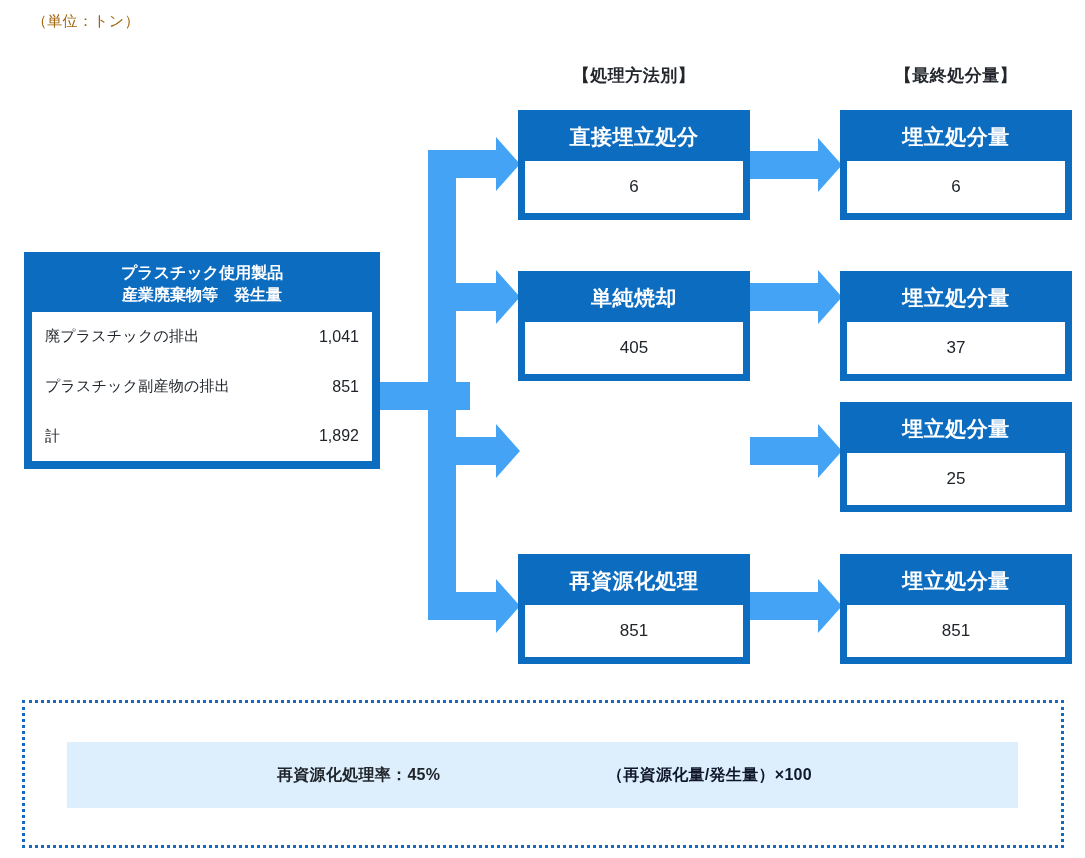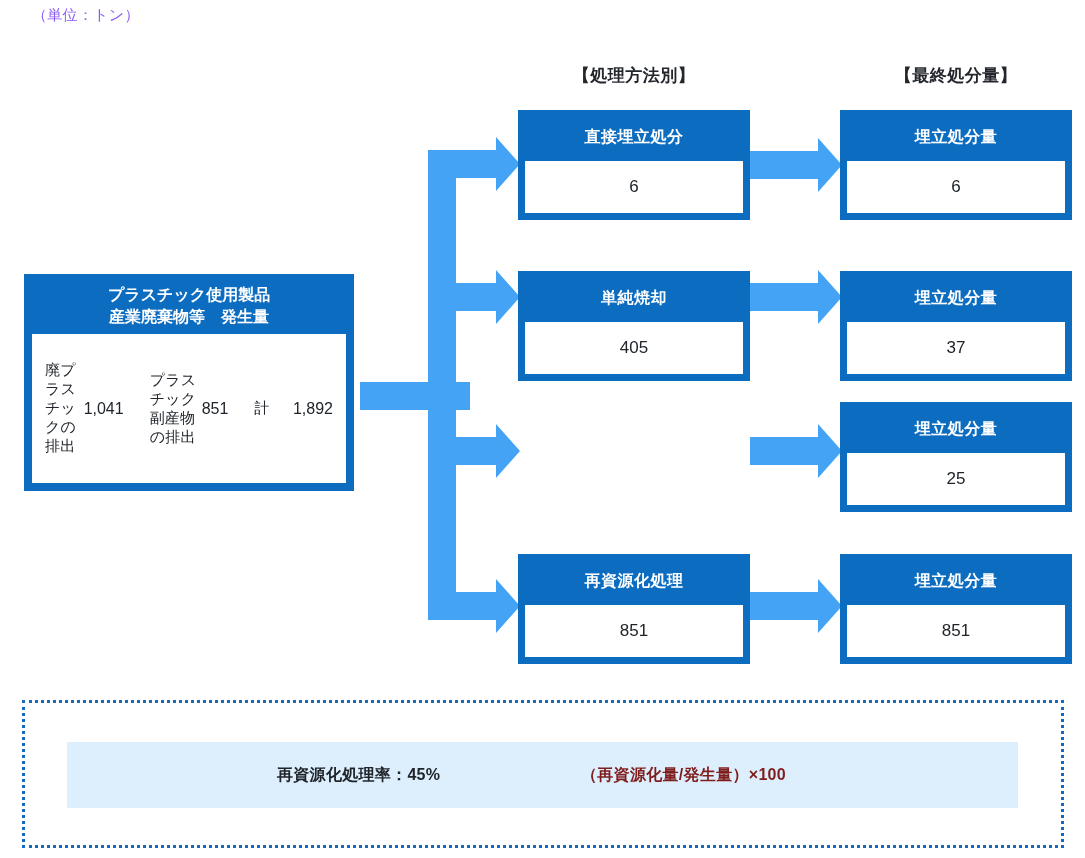--- a/index.html
+++ b/index.html
@@ -8,59 +8,59 @@
     background:#ffffff;
     font-family:"Liberation Sans","DejaVu Sans",sans-serif;
     color:#20252b;
     position:relative;
     overflow:hidden;
   }
   .stage{position:absolute;left:0;top:0;width:1085px;height:858px;}
 
   
   .unit-label{
-    position:absolute;left:32px;top:6px;
-    font-size:15px;color:#8b5cf6;letter-spacing:.3px;
+    position:absolute;left:32px;top:12px;
+    font-size:15px;color:#a16207;letter-spacing:.3px;
   }
 
   
   .col-head{
     position:absolute;font-size:17px;font-weight:700;color:#23272c;
     letter-spacing:.5px;text-align:center;
   }
   #head-method{left:518px;top:64px;width:232px;}
   #head-final{left:840px;top:64px;width:232px;}
 
   
   .source-box{
-    position:absolute;left:24px;top:274px;width:330px;height:217px;
+    position:absolute;left:24px;top:252px;width:356px;height:217px;
     background:#0C6CC0;box-sizing:border-box;
     padding:8px 8px 8px 8px;
     display:flex;flex-direction:column;
   }
   .source-title{
     color:#ffffff;font-size:16px;font-weight:700;line-height:1.35;
     text-align:center;padding:2px 0 7px 0;white-space:pre-line;
   }
-  .source-rows{display:flex;flex-direction:row;flex:1;}
+  .source-rows{display:flex;flex-direction:column;flex:1;}
   .source-row{
     background:#ffffff;flex:1;display:flex;align-items:center;
     padding:0 13px;box-sizing:border-box;
   }
   .source-row .rlabel{font-size:15px;color:#20252b;flex:1;letter-spacing:.2px;}
   .source-row .rvalue{font-size:16px;color:#20252b;text-align:center;}
 
   
   .node{
     position:absolute;width:232px;height:110px;
     background:#0C6CC0;box-sizing:border-box;
     padding:7px;display:flex;flex-direction:column;
   }
   .node .ntitle{
-    color:#ffffff;font-size:16px;font-weight:700;text-align:center;
+    color:#ffffff;font-size:21px;font-weight:700;text-align:center;
     height:44px;line-height:40px;letter-spacing:.5px;
   }
   .node .nvalue{
     background:#ffffff;flex:1;display:flex;align-items:center;
     justify-content:center;font-size:17px;color:#20252b;
   }
 
   
   .col-a{left:518px;}
   .col-b{left:840px;}
@@ -81,21 +81,21 @@
   .note-inner{
     position:absolute;left:67px;top:742px;width:951px;height:66px;
     background:#ddeefc;
     display:flex;align-items:center;text-decoration:underline;
   }
   .note-rate{
     position:absolute;left:210px;font-size:16px;font-weight:700;color:#20252b;
     letter-spacing:.3px;
   }
   .note-formula{
-    position:absolute;left:514px;font-size:16px;font-weight:700;color:#7f1d1d;
+    position:absolute;left:540px;font-size:16px;font-weight:700;color:#0f172a;
     letter-spacing:.3px;
   }
 </style>
 </head>
 <body>
 
 <div class="stage">
 
   <div class="unit-label">（単位：トン）</div>
 

